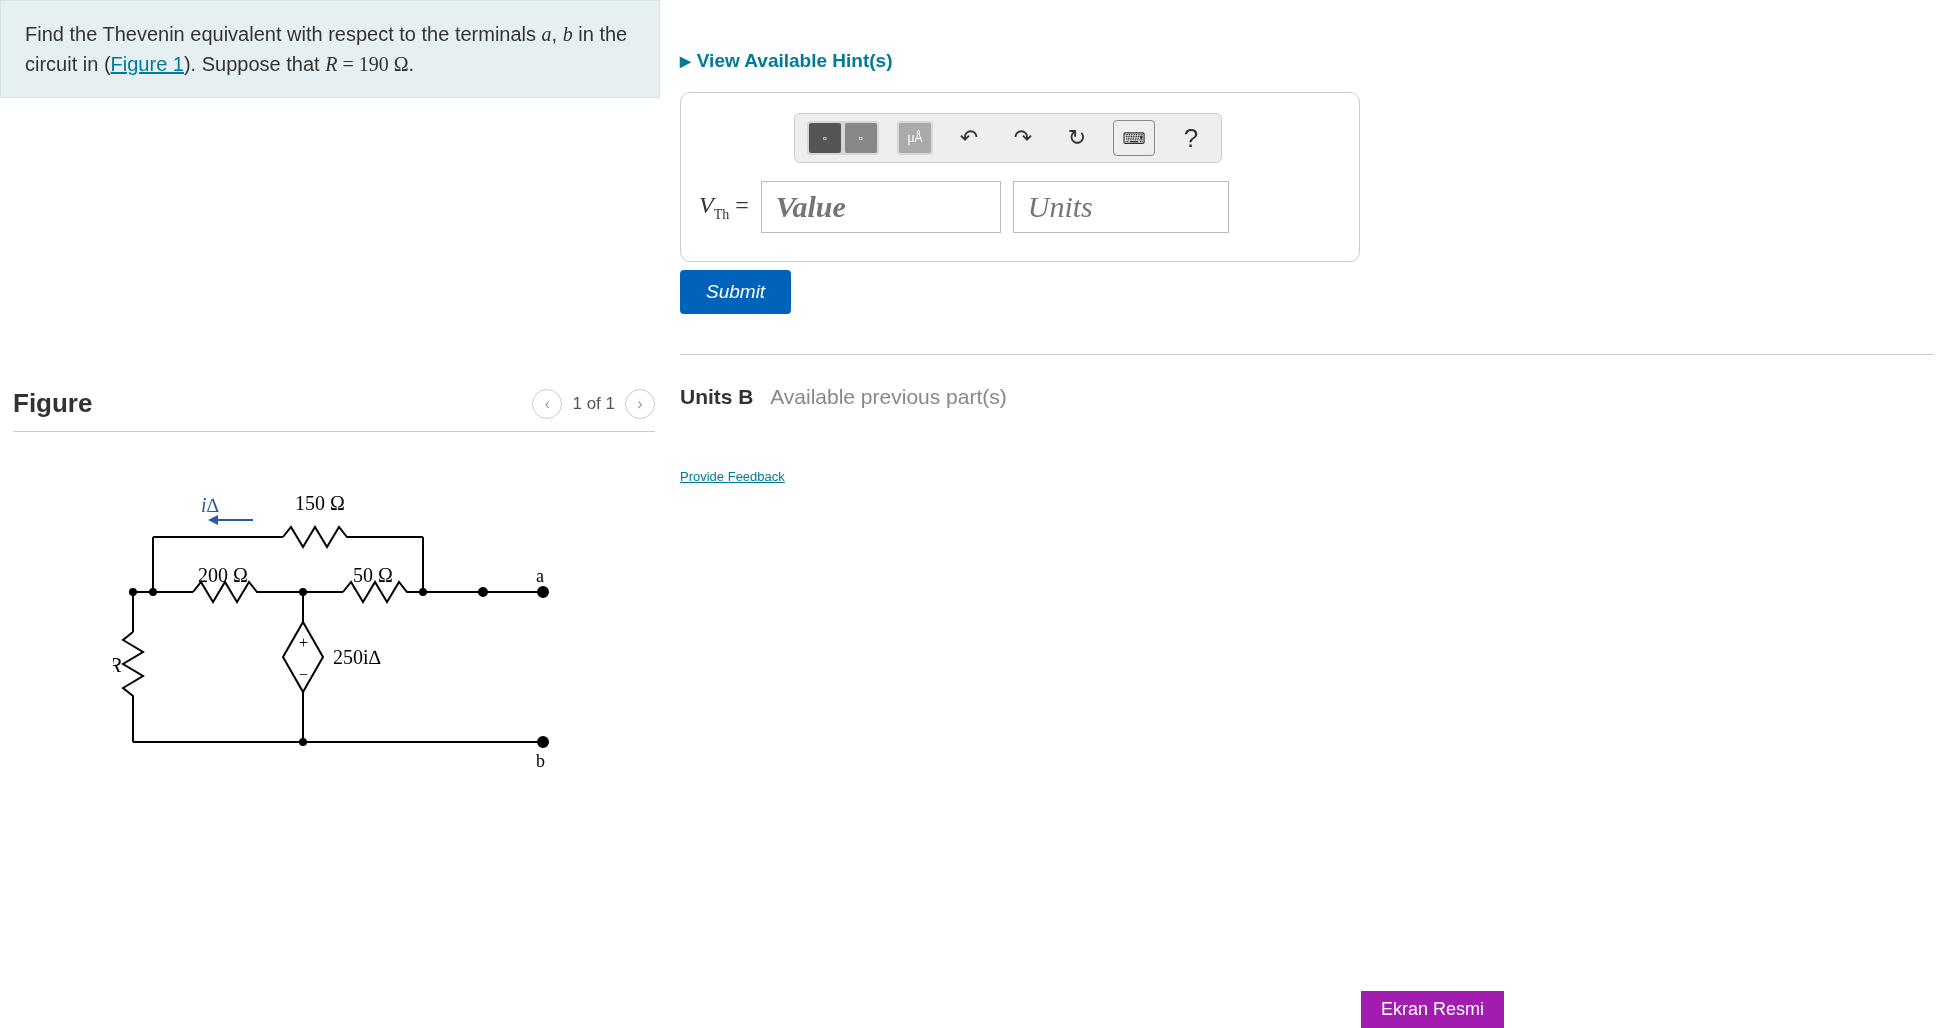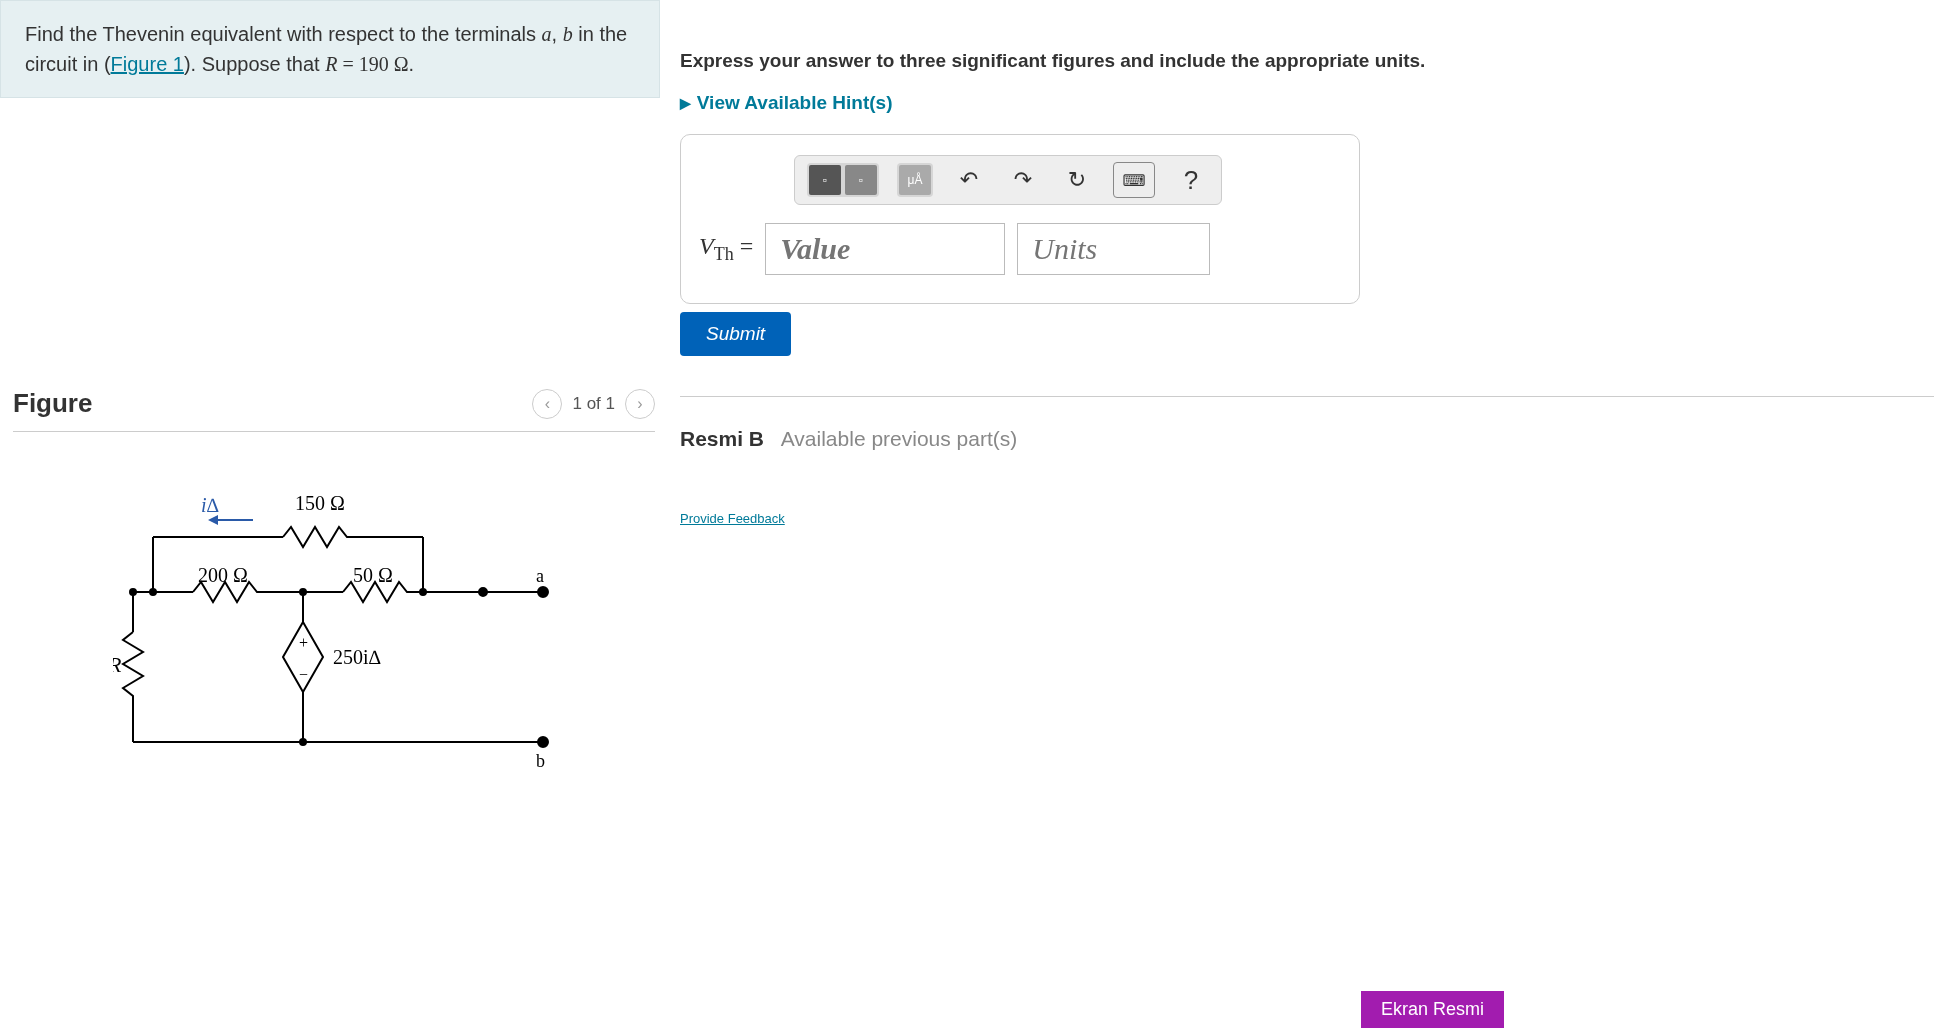--- a/index.html
+++ b/index.html
@@ -28,24 +28,24 @@
 .answer-box { border: 1px solid #ccc; border-radius: 10px; padding: 20px 18px 28px 18px; width: 680px; }
 .toolbar { background: #eee; border: 1px solid #ccc; border-radius: 6px; display: inline-flex; align-items: center; gap: 18px; padding: 6px 12px; margin-left: 95px; margin-bottom: 18px; }
 .tb-btn { width: 36px; height: 36px; display: flex; align-items: center; justify-content: center; font-size: 22px; color: #333; cursor: pointer; border-radius: 4px; }
 .tb-group { display: flex; gap: 4px; background: #d6d6d6; border-radius: 4px; padding: 2px; }
 .tb-icon-box { width: 32px; height: 30px; background: #555; border-radius: 2px; display:flex; align-items:center; justify-content:center; color:#fff; font-size:12px; }
 .tb-icon-box.light { background: #888; }
 .tb-icon-box.lighter { background: #aaa; }
 
 .input-row { display: flex; align-items: center; gap: 12px; }
 .input-label { font-family: 'Times New Roman', serif; font-size: 24px; }
-.input-label sub { font-size: 18px; }
+.input-label sub { font-size: 14px; }
 .input-field { border: 1px solid #bbb; padding: 8px 14px; font-family: 'Times New Roman', serif; font-style: italic; font-size: 30px; color: #999; }
 .value-field { width: 240px; font-weight: bold; }
-.units-field { width: 193px; }
+.units-field { width: 216px; }
 
 .submit-btn { margin-top: 8px; background: #0062b8; color: #fff; border: none; padding: 11px 26px; font-size: 19px; border-radius: 4px; cursor: pointer; font-style: italic; }
 
 .part-b { margin-top: 40px; border-top: 1px solid #ccc; padding-top: 30px; }
 .part-b-text { font-size: 21px; }
 .part-b-label { font-weight: bold; margin-right: 12px; }
 .part-b-sub { color: #888; }
 
 .feedback-link { margin-top: 60px; display: inline-block; color: #007a99; text-decoration: underline; font-size: 13px; cursor: pointer; }
 
@@ -121,21 +121,20 @@
         <text x="220" y="182" font-family="serif" font-size="20" fill="#000"><tspan>250i∆</tspan></text>
         <text x="-5" y="190" font-family="serif" font-style="italic" font-size="22" fill="#000"><tspan>R</tspan></text>
         <text x="423" y="100" font-family="serif" font-size="18" fill="#000"><tspan>a</tspan></text>
         <text x="423" y="285" font-family="serif" font-size="18" fill="#000"><tspan>b</tspan></text>
       </svg>
     </div>
   </div>
 
   <div class="right-col">
     <div class="answer-area">
-      <p class="bold-instruction">Express your answer to three significant figures and include the appropriate units.</p>
       <div class="hints-link">
           <span>View Available Hint(s)</span>
         </div>
 
       <div class="answer-box">
         <div class="toolbar">
           <div class="tb-group">
             <div class="tb-icon-box">▫</div>
               <div class="tb-icon-box light">▫</div>
           </div>
@@ -154,21 +153,21 @@
           <input class="input-field value-field" placeholder="Value" style="">
           <input class="input-field units-field" placeholder="Units" style="">
         </div>
       </div>
 
       <button class="submit-btn">Submit</button>
     </div>
 
     <div class="part-b">
       <p class="part-b-text">
-        <span class="part-b-label">Resmi B</span>
+        <span class="part-b-label">Units B</span>
         <span class="part-b-sub">Available previous part(s)</span>
       </p>
     </div>
 
     <a class="feedback-link">Provide Feedback</a>
   </div>
 </div>
 
 <div class="screenshot-label">Ekran Resmi</div>
 

